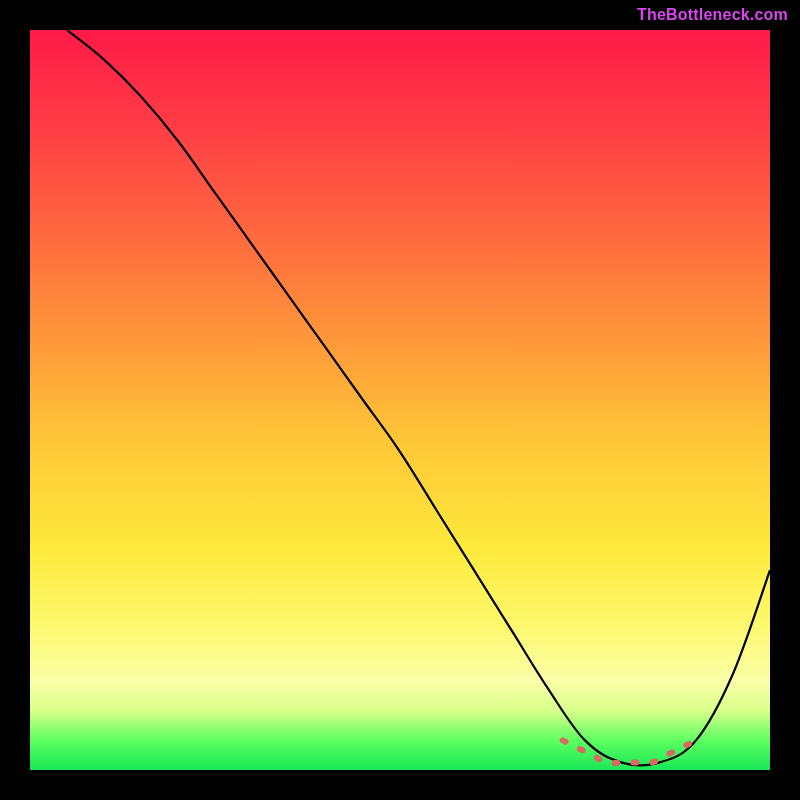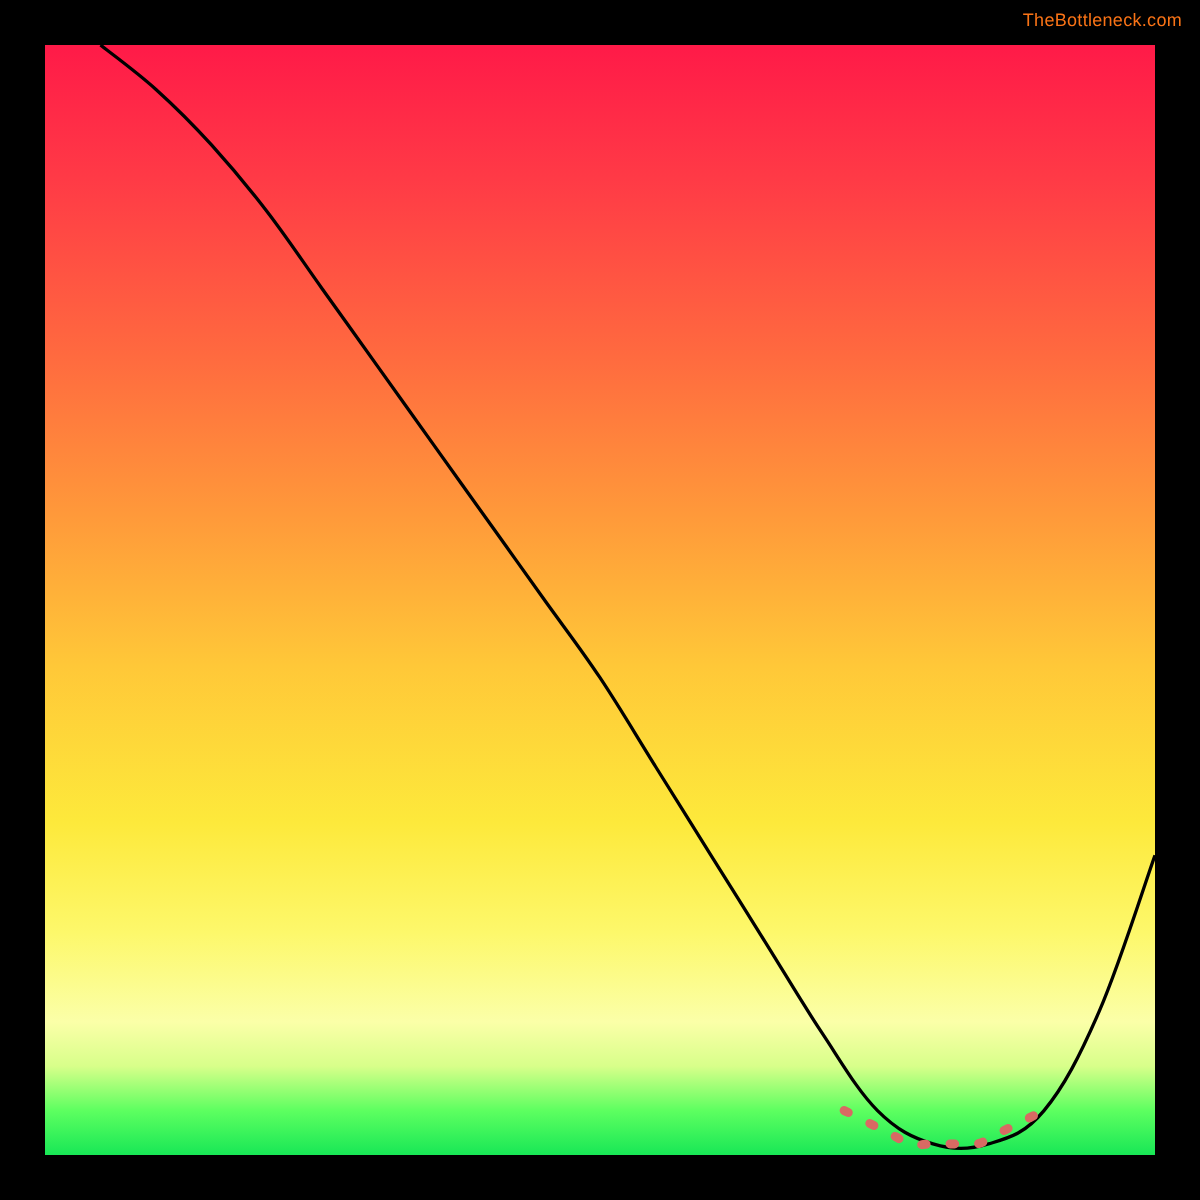--- a/index.html
+++ b/index.html
@@ -46,23 +46,23 @@
   svg.curve {
     position: absolute;
     inset: 0;
     width: 740px;
     height: 740px;
   }
   .watermark {
     position: absolute;
     top: 6px;
     right: 12px;
-    color: #f97316;
-    font-size: 12px;
-    font-weight: 400;
+    color: #d946ef;
+    font-size: 16px;
+    font-weight: 700;
     letter-spacing: 0.2px;
     user-select: none;
   }
 </style>
 </head>
 <body>
 
 <div class="frame">
 
   <div class="watermark">TheBottleneck.com</div>

